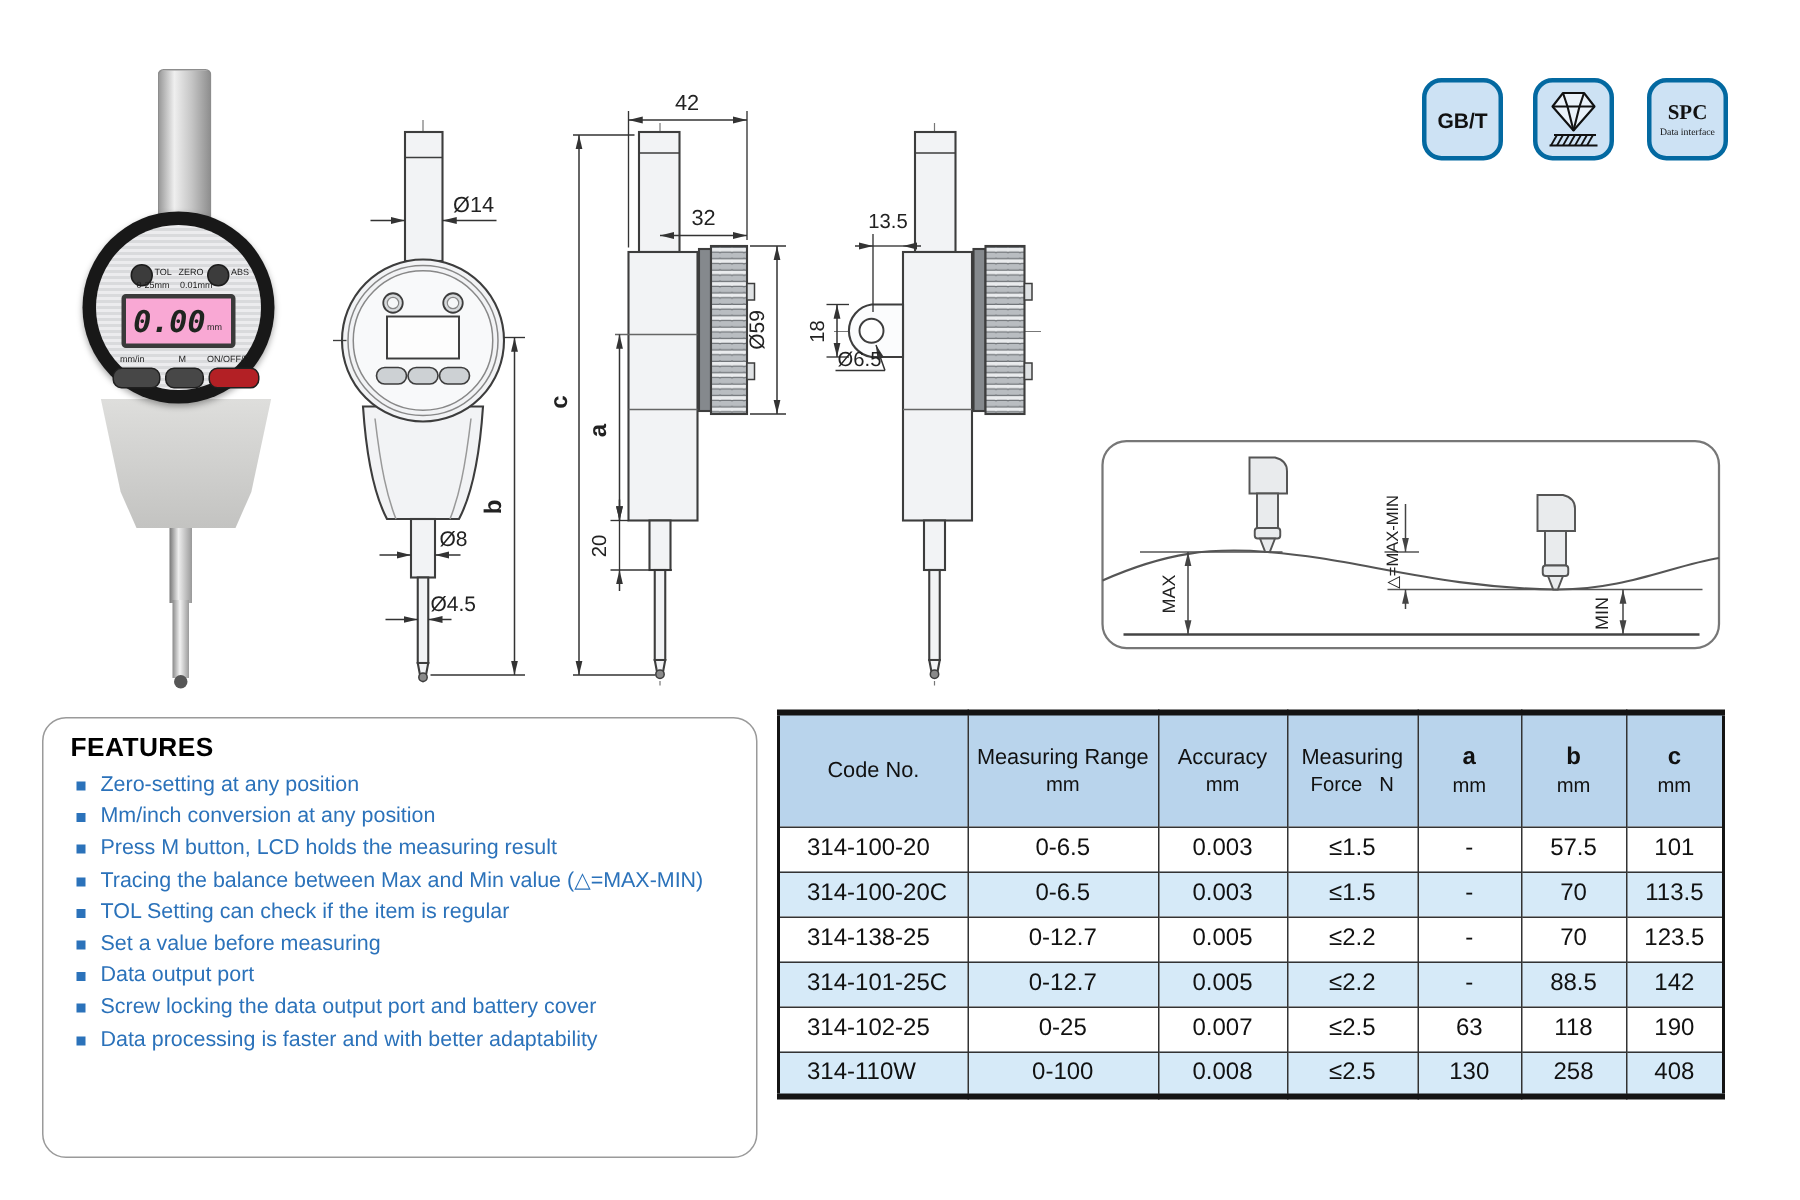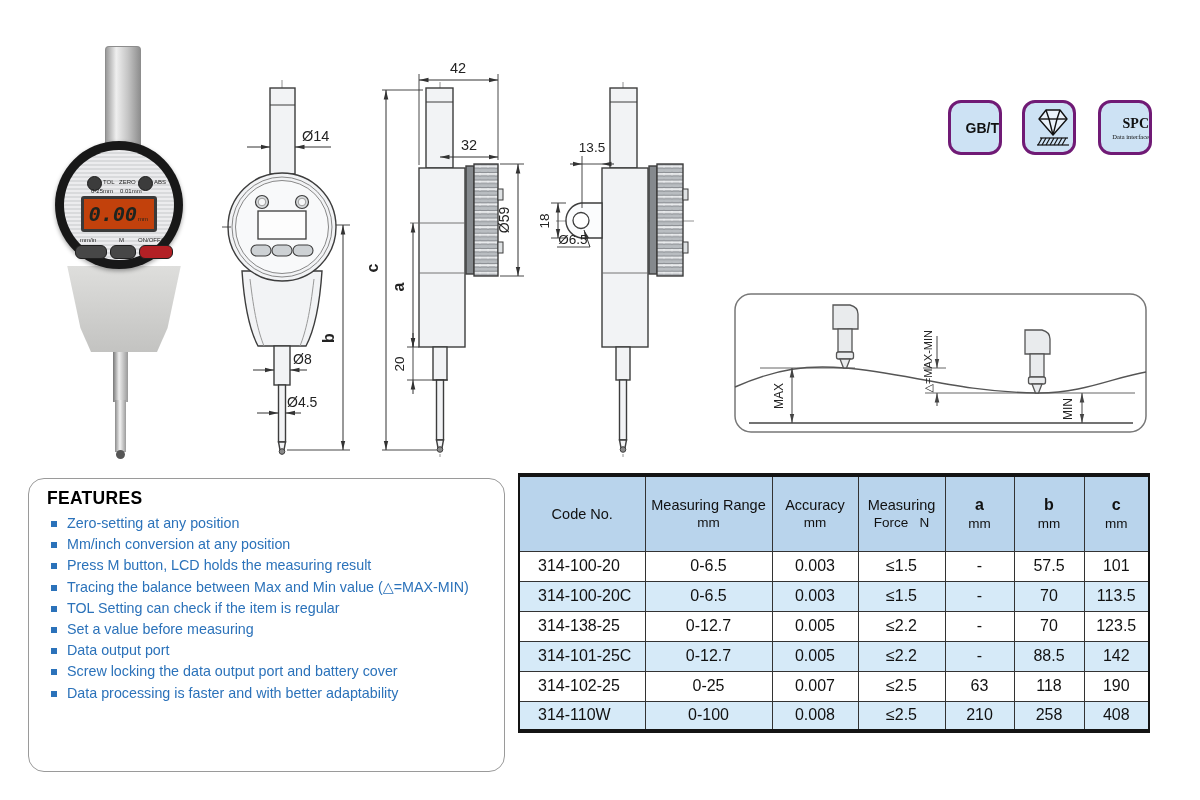--- a/index.html
+++ b/index.html
@@ -10,36 +10,36 @@
   
   #photo{left:30px;top:38px;width:200px;height:430px;}
   .ph-stem{left:75px;top:8px;width:34px;height:112px;border:1px solid #8d8d8d;border-bottom:none;
     border-radius:4px 4px 0 0;background:linear-gradient(90deg,#9a9a9a,#efefef 30%,#c4c4c4 65%,#8f8f8f);}
   .ph-bezel{left:25px;top:103px;width:128px;height:128px;border-radius:50%;background:#181818;
     box-shadow:0 2px 4px rgba(0,0,0,.35);}
   .ph-face{left:34px;top:112px;width:110px;height:110px;border-radius:50%;
     background:repeating-linear-gradient(180deg,#ececee 0 2px,#d9dadc 2px 4px);}
   .ph-btn{width:13px;height:13px;border-radius:50%;background:#3c3c3c;border:1px solid #1c1c1c;}
   .ph-micro{font-size:6px;line-height:7px;color:#1c1c1c;white-space:nowrap;}
-  .ph-lcd{left:51px;top:158px;width:76px;height:36px;background:#c2410c;border:3px solid #3a3a3a;
+  .ph-lcd{left:51px;top:158px;width:76px;height:36px;background:#f9a8d4;border:3px solid #3a3a3a;
     border-radius:3px;display:flex;align-items:center;justify-content:flex-end;padding-right:6px;box-sizing:border-box;}
   .ph-lcd .val{font-family:"DejaVu Sans Mono",monospace;font-weight:bold;font-style:italic;
     font-size:20px;color:#1f241f;}
   .ph-lcd .unit{font-size:6px;margin-left:1px;margin-top:10px;color:#1f241f;}
   .ph-pill{height:12px;border-radius:6px;background:#474747;border:1px solid #1f1f1f;}
   .ph-pill.red{background:#b32025;}
   .ph-body{left:28px;top:228px;width:132px;height:86px;background:linear-gradient(180deg,#dededc,#c3c3c1);
     clip-path:polygon(7% 0,93% 0,83% 72%,75% 100%,25% 100%,17% 72%);}
   .ph-spin1{left:83px;top:314px;width:15px;height:50px;background:linear-gradient(90deg,#777,#eee 40%,#999);}
   .ph-spin2{left:85px;top:362px;width:11px;height:52px;background:linear-gradient(90deg,#8a8a8a,#f2f2f2 45%,#9b9b9b);}
   .ph-ball{left:86px;top:412px;width:9px;height:9px;border-radius:50%;background:#565656;}
 
   
-  .badge{width:54px;height:55px;border:3px solid #701a75;border-radius:13px;background:#cde2f4;
-    display:flex;flex-direction:column;align-items:flex-end;justify-content:center;box-sizing:border-box;margin-top:48px;}
+  .badge{width:54px;height:55px;border:3px solid #0369a1;border-radius:13px;background:#cde2f4;
+    display:flex;flex-direction:column;align-items:center;justify-content:center;box-sizing:border-box;}
   .badge .b1{font-weight:bold;font-size:14px;color:#111;}
   .badge .b2{font-size:6.5px;color:#111;margin-top:1px;}
 
   
   #features{left:28px;top:478px;width:477px;height:294px;border:1.5px solid #9a9a9a;border-radius:16px;
     box-sizing:border-box;padding:9px 12px 0 18px;}
   #features h2{margin:0 0 4px 0;font-size:17.5px;color:#000000;letter-spacing:.3px;}
   #features ul{margin:0;padding:0;list-style:none;}
   #features li{display:flex;align-items:flex-start;color:#2b72ba;font-size:14.3px;line-height:21.2px;}
   #features li .sq{flex:0 0 6px;width:6px;height:6px;background:#2b72ba;margin:8px 10px 0 4px;}
@@ -416,21 +416,21 @@
             <td>≤2.5</td>
             <td>63</td>
             <td>118</td>
             <td>190</td>
           </tr>
           <tr>
             <td>314-110W</td>
             <td>0-100</td>
             <td>0.008</td>
             <td>≤2.5</td>
-            <td>210</td>
+            <td>130</td>
             <td>258</td>
             <td>408</td>
           </tr>
         </tbody>
     </table>
   </div>
 
 </div>
 
 </body></html>

